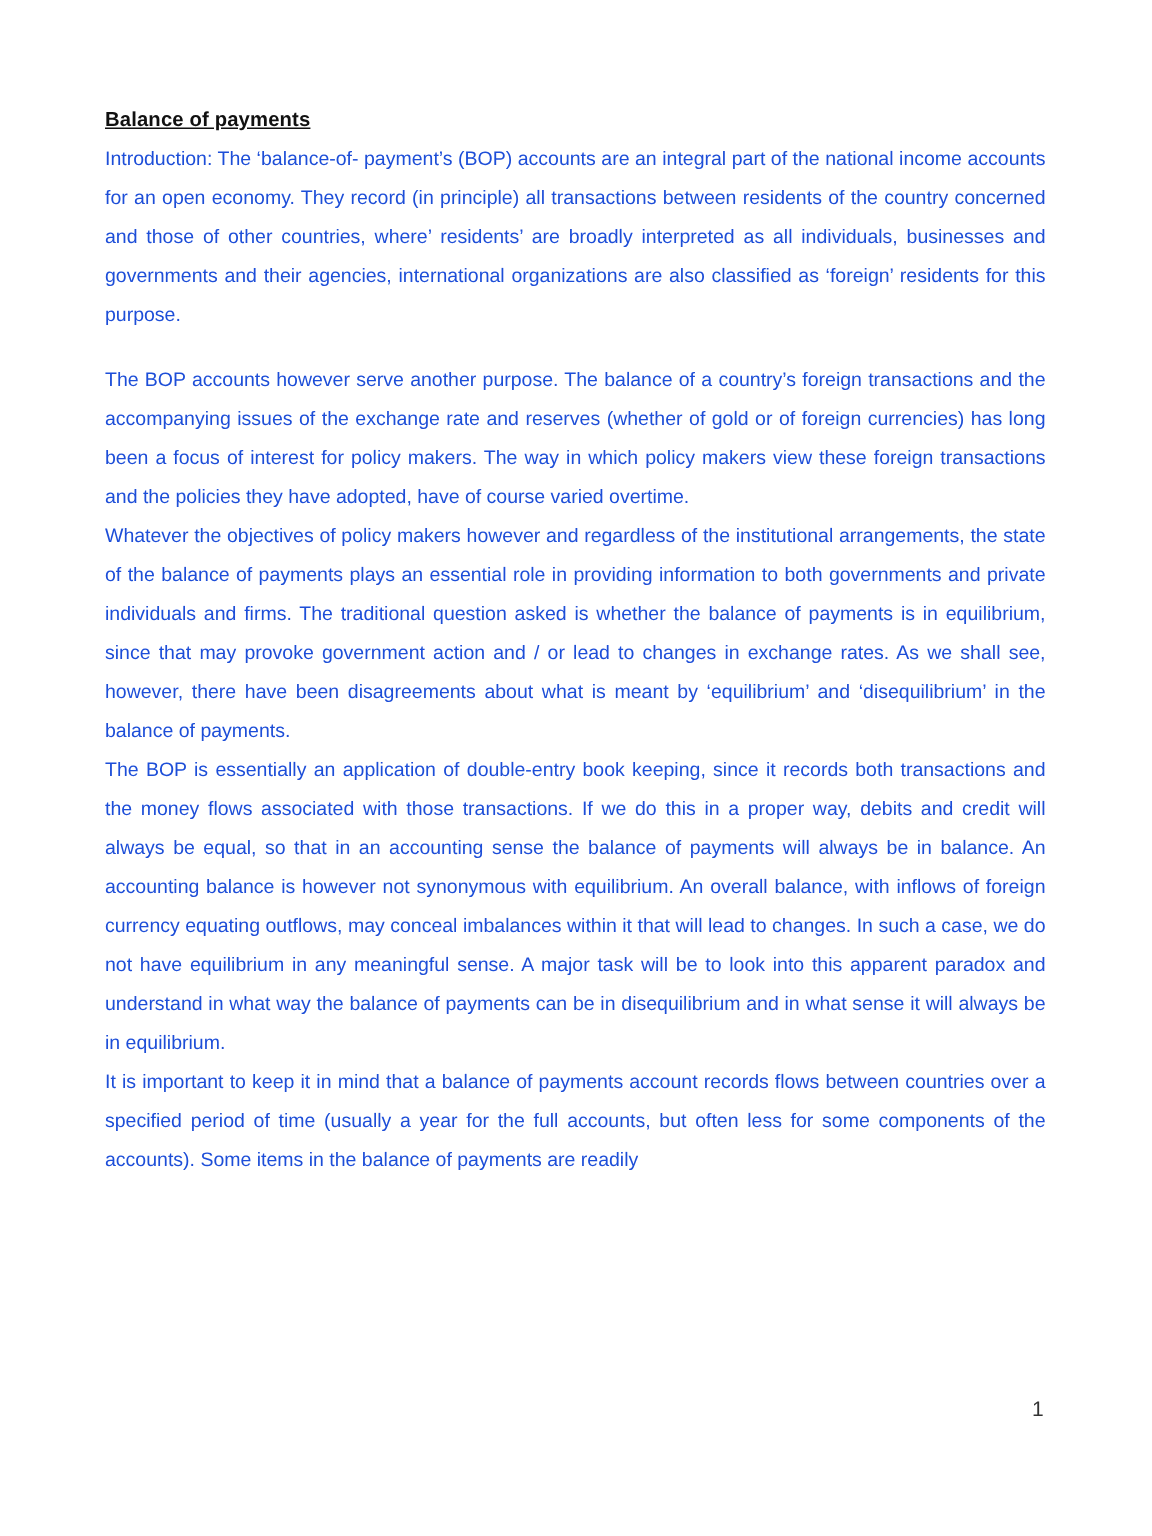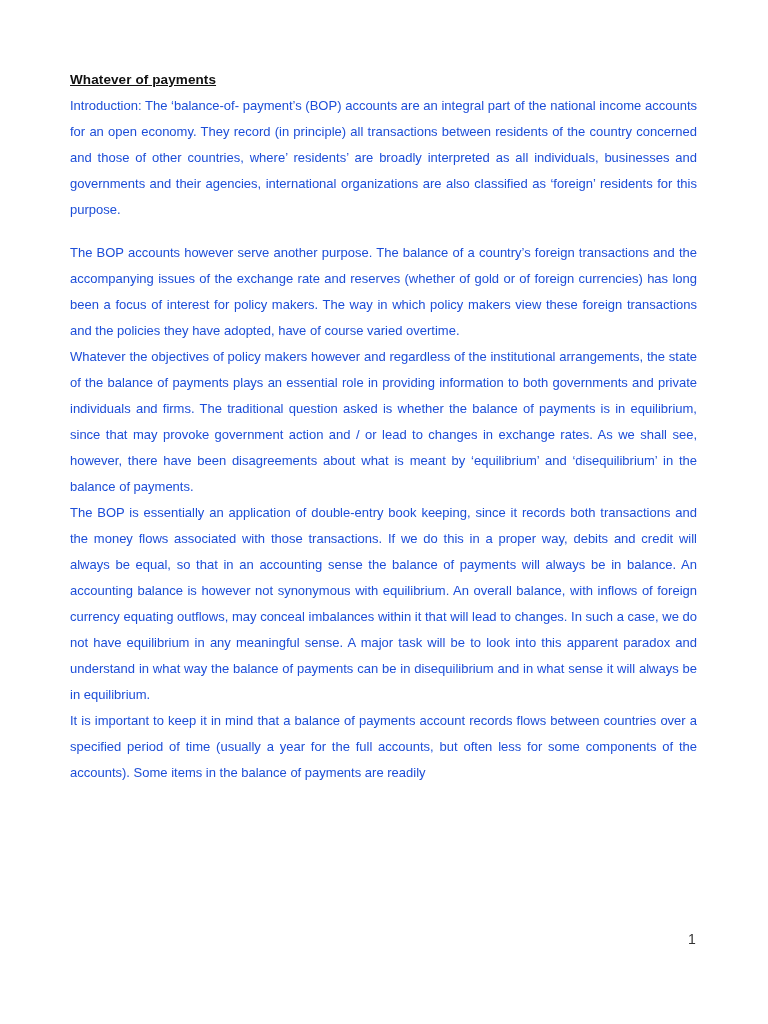--- a/index.html
+++ b/index.html
@@ -45,21 +45,21 @@
     left: 688px;
     top: 931px;
     font-size: 14px;
     color: #333;
   }
 </style>
 </head>
 <body>
 
 <div class="page">
-  <h1 class="heading">Whatever of payments </h1>
+  <h1 class="heading">Balance of payments </h1>
   <p class="para gap-after">Introduction:  The ‘balance-of- payment’s (BOP) accounts are an integral part of the national income accounts for an open economy.  They record (in principle) all transactions between residents of the country concerned and those of other countries, where’ residents’ are broadly interpreted as all individuals, businesses and governments and their agencies, international organizations are also classified as ‘foreign’ residents for this purpose.</p>
   <p class="para">The BOP accounts however serve another purpose.  The balance of a country’s foreign transactions and the accompanying issues of the exchange rate and reserves (whether of gold or of foreign currencies) has long been a focus of interest for policy makers.  The way in which policy makers view these foreign transactions and the policies they have adopted, have of course varied overtime.</p>
   <p class="para">Whatever the objectives of policy makers however and regardless of the institutional arrangements, the state of the balance of payments plays an essential role in providing information to both  governments and private individuals and firms.  The traditional question asked is whether the balance of payments is in equilibrium, since that may provoke government action and / or lead to changes in exchange rates.  As we shall see, however, there have been disagreements about what is meant by ‘equilibrium’ and ‘disequilibrium’ in the balance of payments.</p>
 
   <p class="para">The BOP is essentially an application of double-entry book keeping, since it records both transactions and the money flows associated with those transactions.  If we do this in a proper way, debits and credit will always be equal, so that in an accounting sense the balance of payments will always be in balance.  An accounting balance is however not synonymous with equilibrium.  An overall balance, with inflows of foreign currency equating outflows, may conceal imbalances within it that will lead to changes.  In such a case, we do not have equilibrium in any meaningful sense.  A major task will be to look into this apparent paradox and understand in what way the balance of payments can be in disequilibrium and in what sense it will always be in equilibrium.</p>
   <p class="para">It is important to keep it in mind that a balance of payments account records flows between countries over a specified period of time (usually a year for the full accounts, but often less for some components of the accounts).  Some items in the balance of payments are readily</p>
 </div>
 
 <div class="page-number">1</div>
 

